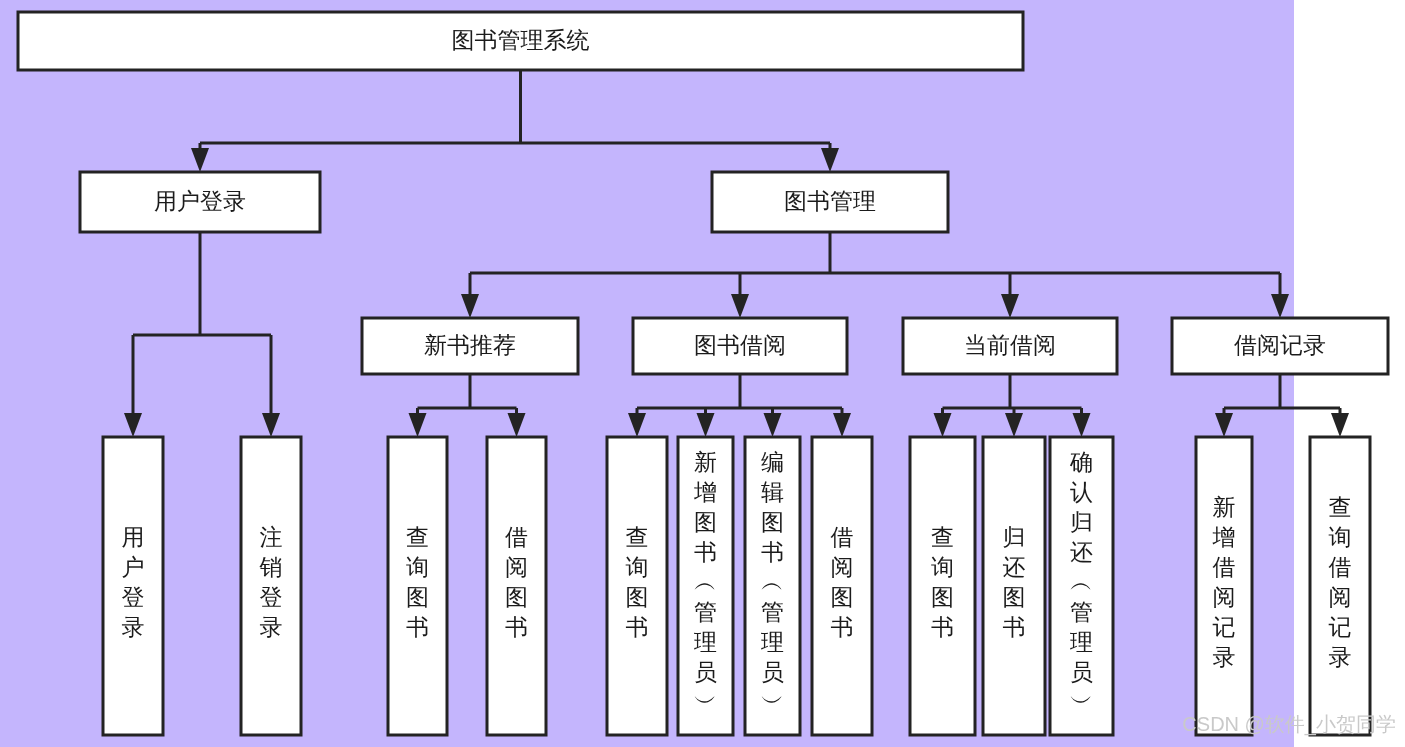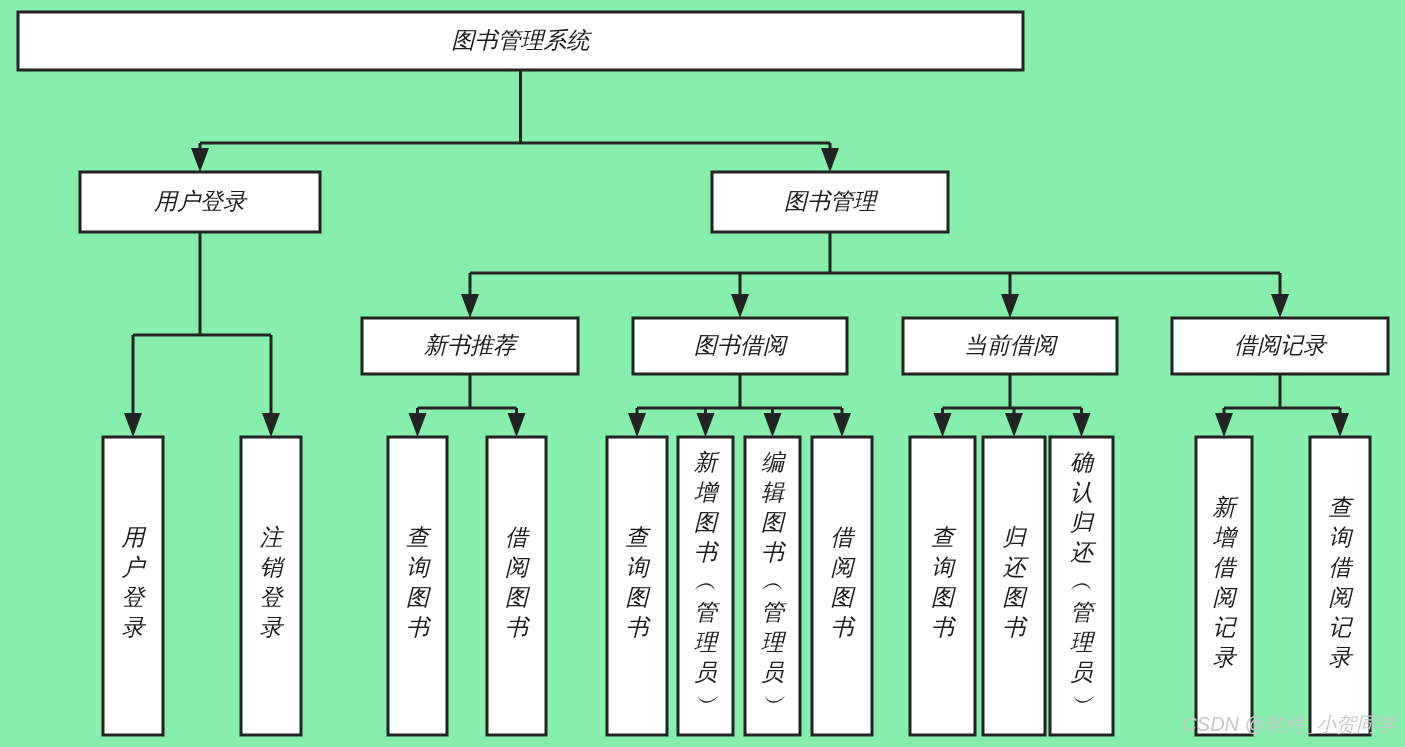--- a/index.html
+++ b/index.html
@@ -9,24 +9,23 @@
     background: #ffffff;
   }
   body {
     width: 1405px;
     height: 747px;
     font-family: "Liberation Sans", "DejaVu Sans", sans-serif;
     overflow: hidden;
   }
   #diagram-root {
     position: relative;
-    width: 1405px;
+    width: 1294px;
     height: 747px;
-    background: #86efac;
-    font-style: italic;
+    background: #c4b5fd;
   }
   svg.diagram-canvas {
     position: absolute;
     top: 0;
     left: 0;
     width: 1405px;
     height: 747px;
     display: block;
   }
   .node-rect {

